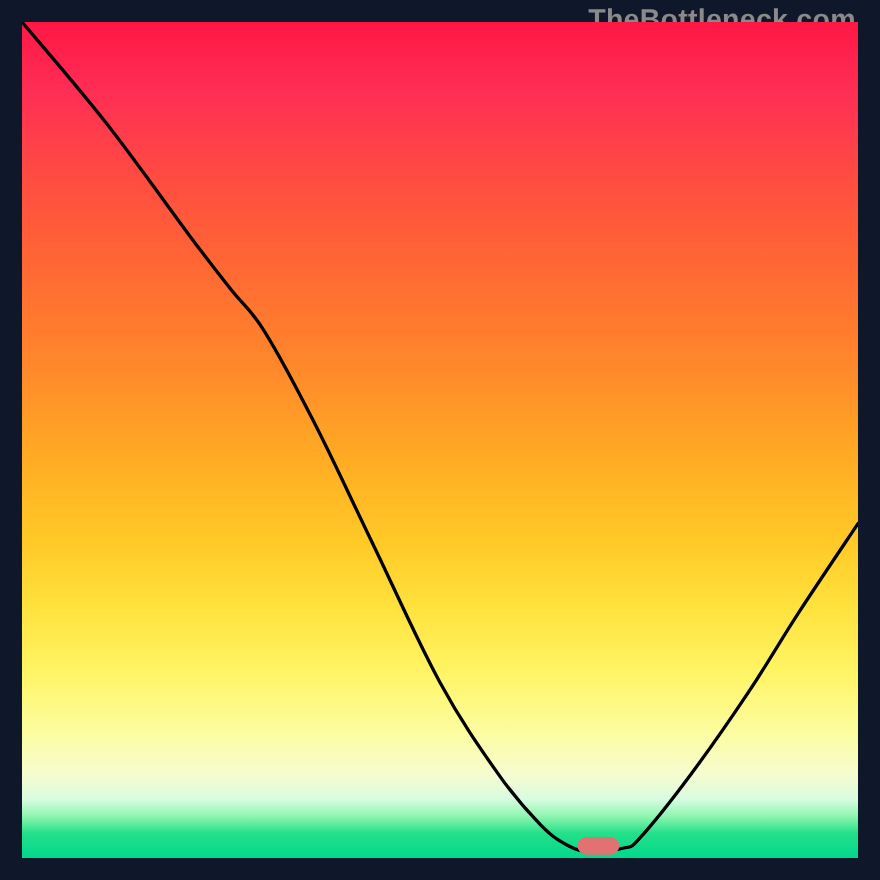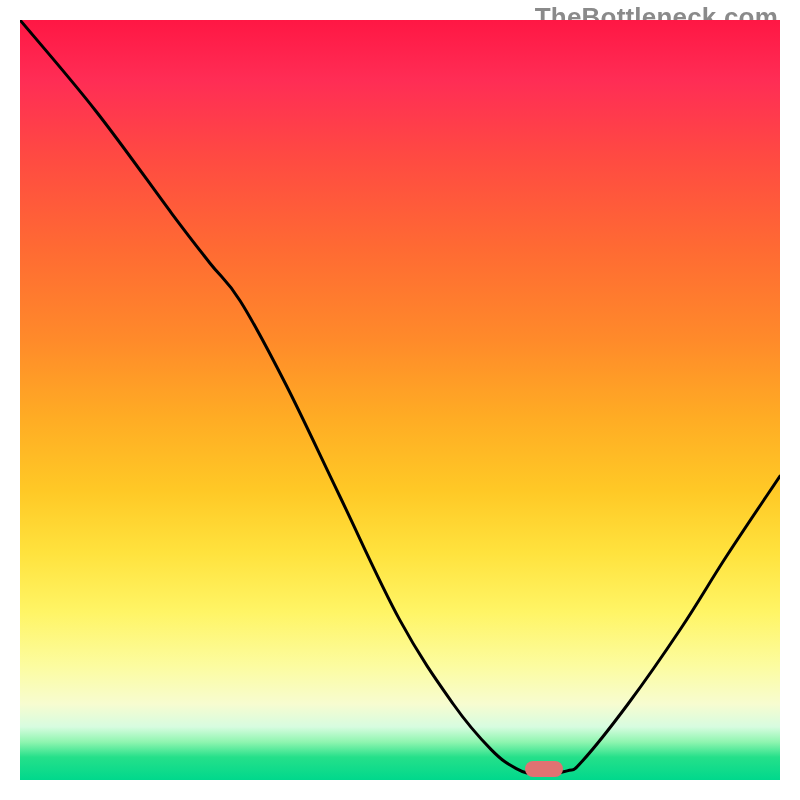--- a/index.html
+++ b/index.html
@@ -1,16 +1,16 @@
 <!DOCTYPE html>
 <html><head>
 <meta charset="utf-8">
 <style>
   html,body{margin:0;padding:0;width:800px;height:800px;background:#000;overflow:hidden;font-family:Arial,Helvetica,sans-serif}
-  .outer{position:relative;width:800px;height:800px;background:#ffffff}
+  .outer{position:relative;width:800px;height:800px;background:#0f172a}
   .plot{position:absolute;left:20px;top:20px;width:760px;height:760px;overflow:hidden}
   .gradient{position:absolute;left:0;top:0;right:0;bottom:0;background:linear-gradient(to bottom,
       #ff1744 0%, #ff2d55 8%, #ff4a42 18%, #ff6a33 30%, #ff8a2a 42%, #ffab24 52%,
       #ffc926 62%, #ffe23d 70%, #fff566 78%, #fcfca0 85%, #f7fcd0 90%, #d7fce0 93%,
       #8ff5b0 95%, #25e08a 97%, #00d88c 100%)}
   svg.curve{position:absolute;left:0;top:0;width:760px;height:760px}
   .marker{position:absolute;width:38px;height:16px;border-radius:8px;background:#e07272;transform:translate(-50%,-50%)}
   .watermark{position:absolute;top:2px;right:22px;font-size:26px;font-weight:600;color:#8a8a8a;letter-spacing:.2px}
 </style>
 </head>

